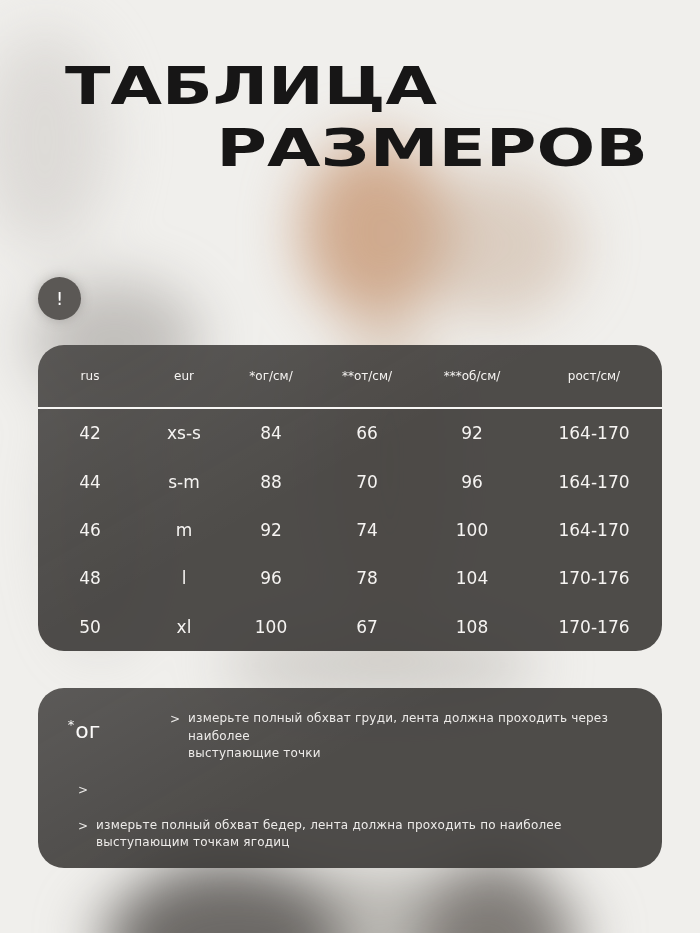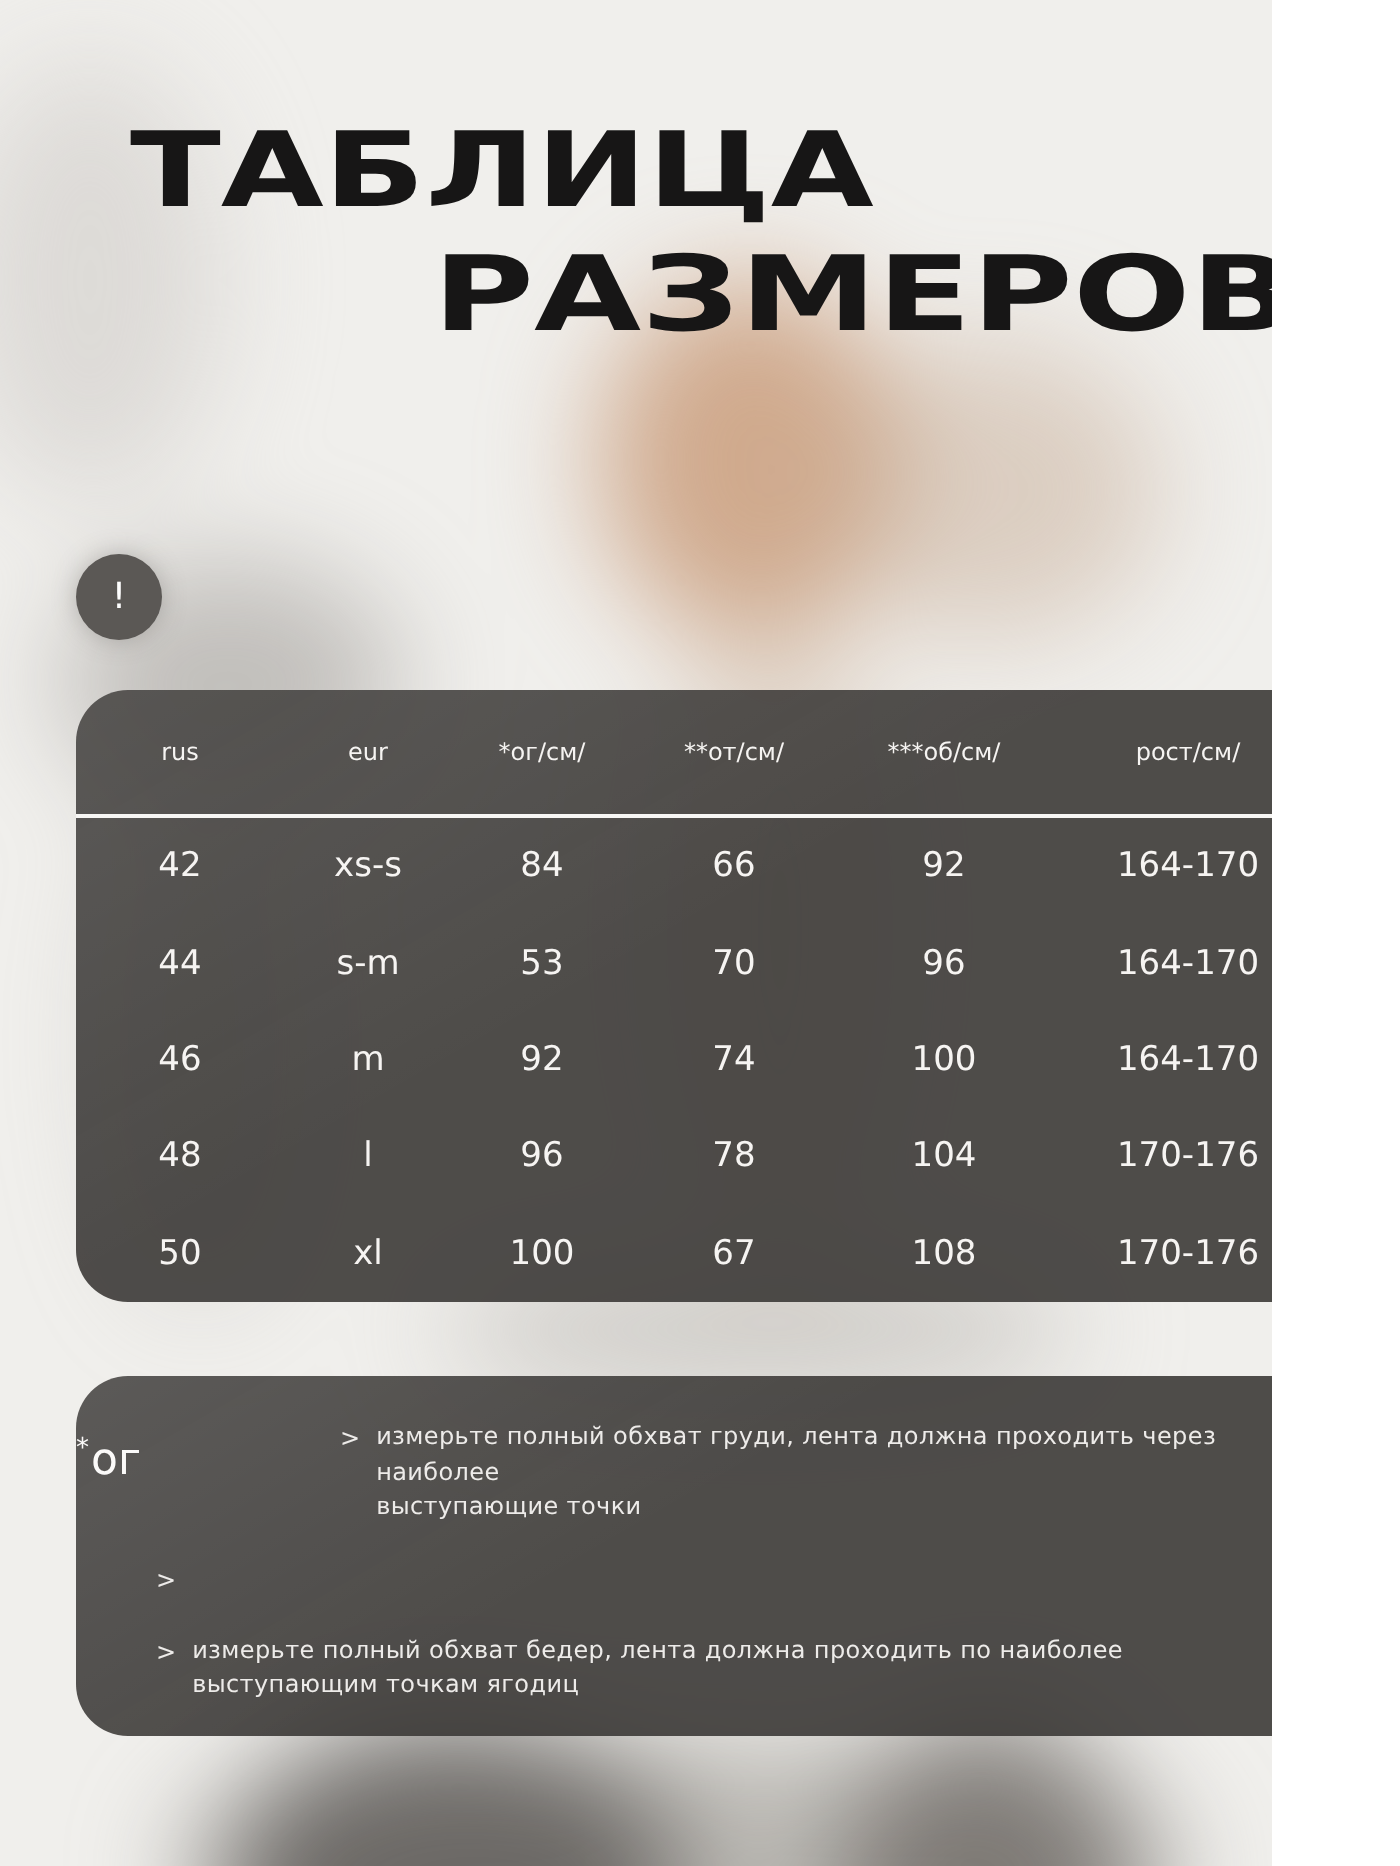--- a/index.html
+++ b/index.html
@@ -1,17 +1,17 @@
 <!DOCTYPE html>
 <html><head>
 <meta charset="utf-8">
 <style>
   html,body { margin:0; padding:0; }
   .page {
-    position:relative; width:636px; height:933px; overflow:hidden;
+    position:relative; width:700px; height:933px; overflow:hidden;
     background:#f0efec;
     font-family:"DejaVu Sans", sans-serif;
     text-decoration:underline;
   }
   
   .bg { position:absolute; inset:-60px; filter:blur(28px); }
   .blob { position:absolute; border-radius:50%; }
   .b-topleft      { left:40px;  top:90px;  width:130px; height:220px; background:rgba(206,202,198,0.55); }
   .b-skin-main    { left:360px; top:200px; width:150px; height:180px; background:rgba(202,157,124,0.85); }
   .b-skin-soft    { left:470px; top:230px; width:170px; height:150px; background:rgba(200,174,152,0.50); }
@@ -58,21 +58,21 @@
     display:grid; grid-template-columns:104px 84px 90px 102px 108px 136px;
     align-items:center; text-align:center;
   }
   .thead { height:62px; color:#f6f4f2; font-size:12px; }
   .divider { height:2px; background:#f7f6f4; }
   .tbody { height:242px; display:grid; grid-template-rows:repeat(5,1fr); }
   .trow { color:#f6f4f2; font-size:17px; }
 
   
   .def-row { display:flex; align-items:flex-start; }
-  .def-label { flex:none; width:92px; text-align:left; color:#fbfaf9;
+  .def-label { flex:none; width:92px; text-align:center; color:#fbfaf9;
                font-size:22px; line-height:24px; margin-top:3px; }
   .def-label .ast { font-size:13px; vertical-align:9px; letter-spacing:1px; }
   .def-marker { flex:none; margin-left:40px; margin-top:1px; color:#edebe9;
                 font-size:12px; line-height:17px; }
   .def-text { margin-left:8px; width:478px; color:#edebe9;
               font-size:12px; line-height:17.5px; white-space:pre-line; letter-spacing:0.2px; }
 </style>
 </head>
 <body>
 
@@ -115,21 +115,21 @@
           <div class="td">42</div>
           <div class="td">xs-s</div>
           <div class="td">84</div>
           <div class="td">66</div>
           <div class="td">92</div>
           <div class="td">164-170</div>
         </div>
         <div class="trow">
           <div class="td">44</div>
           <div class="td">s-m</div>
-          <div class="td">53</div>
+          <div class="td">88</div>
           <div class="td">70</div>
           <div class="td">96</div>
           <div class="td">164-170</div>
         </div>
         <div class="trow">
           <div class="td">46</div>
           <div class="td">m</div>
           <div class="td">92</div>
           <div class="td">74</div>
           <div class="td">100</div>

